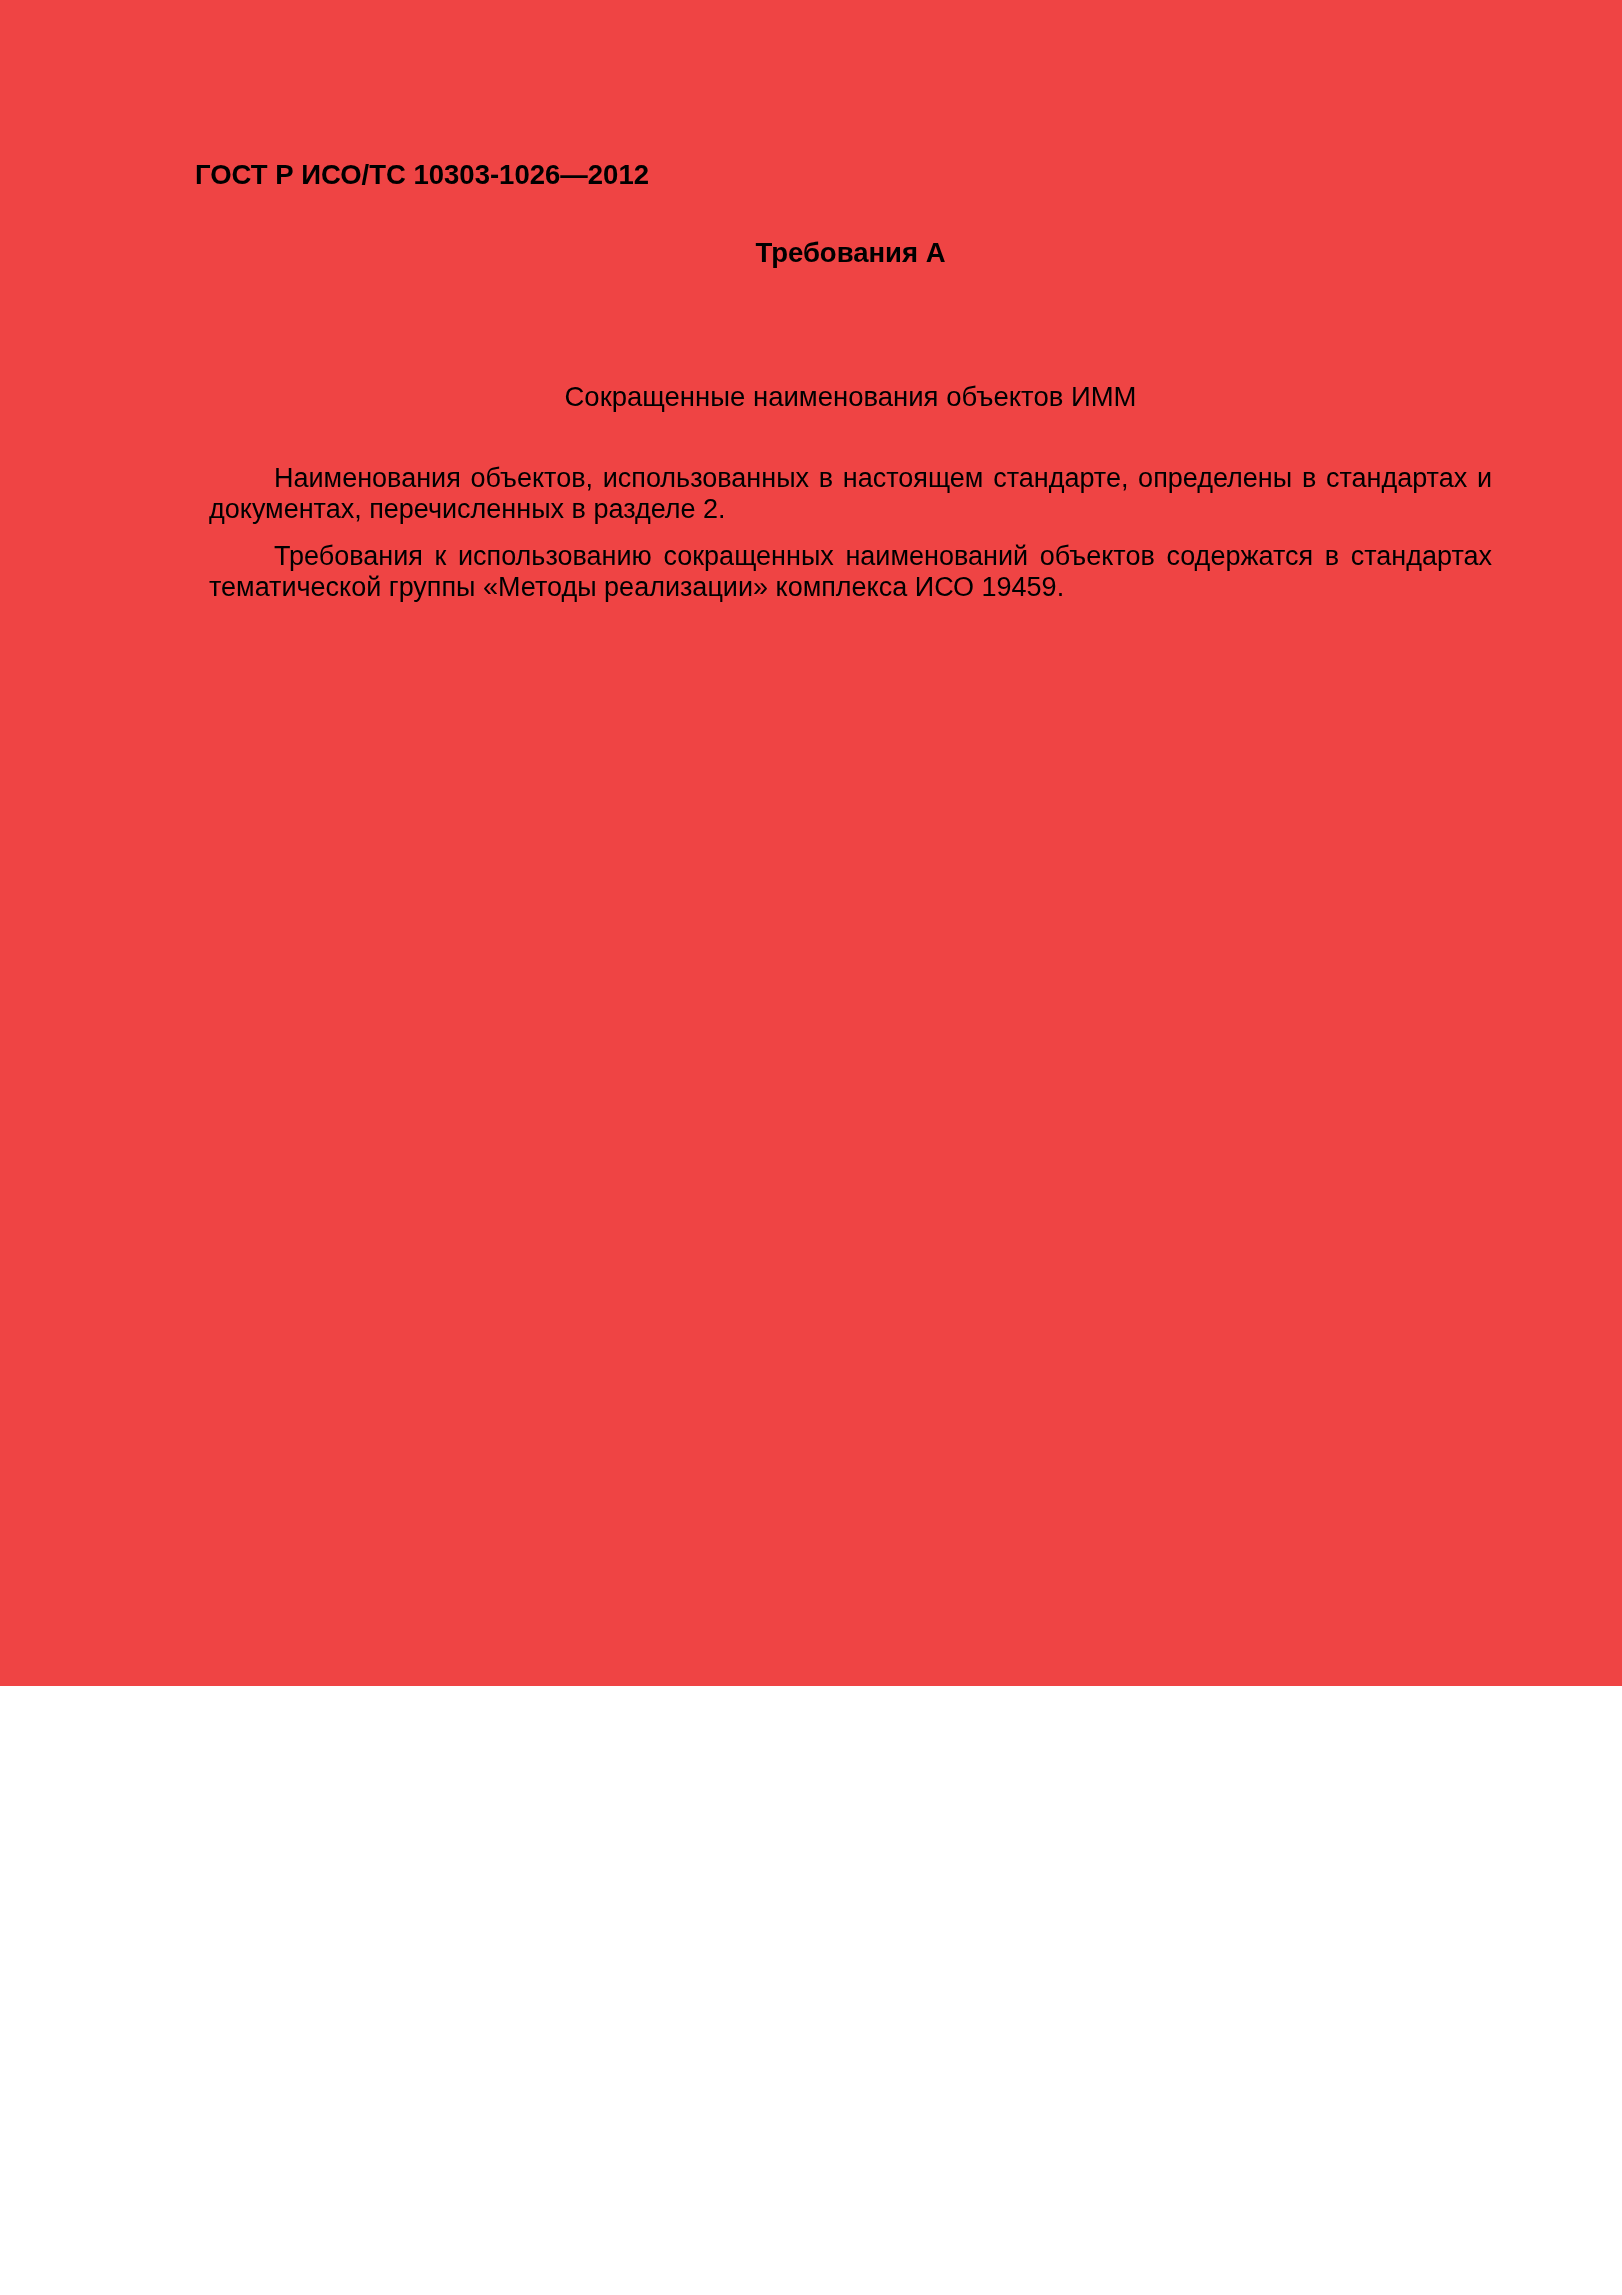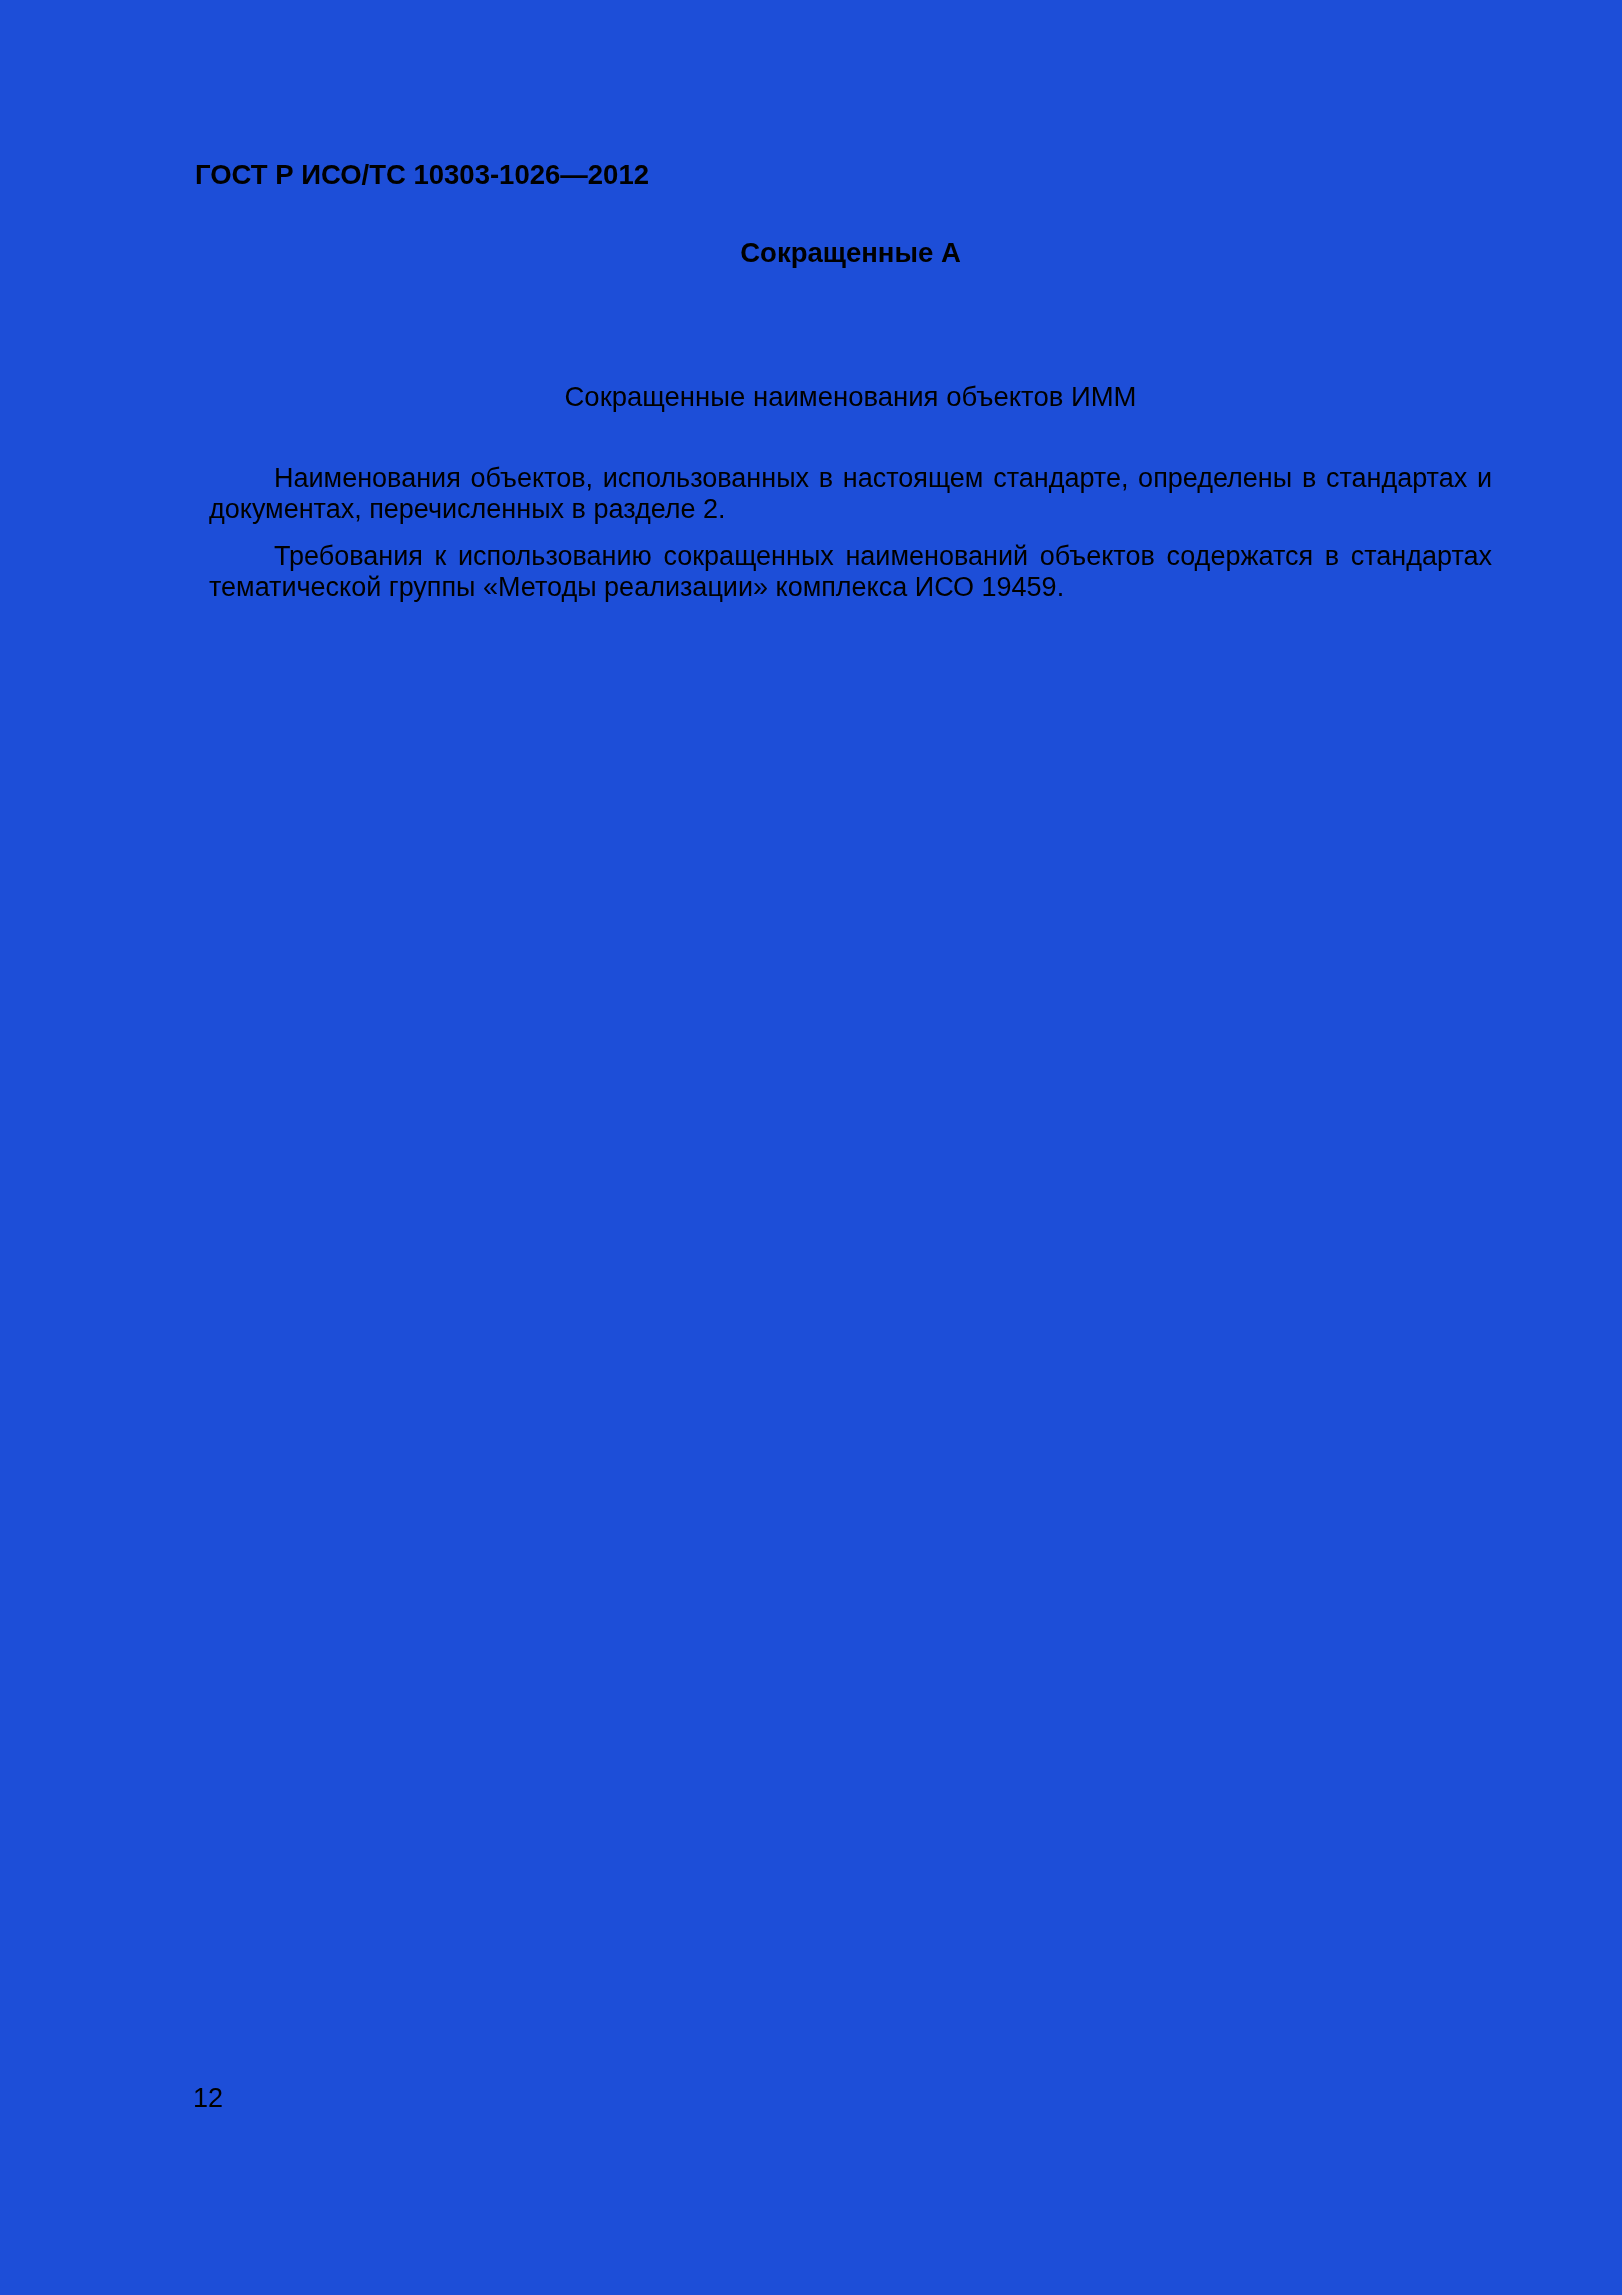--- a/index.html
+++ b/index.html
@@ -3,22 +3,22 @@
 <meta charset="utf-8">
 <style>
   html, body {
     margin: 0;
     padding: 0;
     background: #ffffff;
   }
   .page {
     position: relative;
     width: 1623px;
-    height: 2295px;
-    background: #1d4ed8;
+    height: 1686px;
+    background: #ef4444;
     color: #000000;
     font-family: "Liberation Sans", "DejaVu Sans", sans-serif;
     overflow: hidden;
   }
   .doc-header {
     position: absolute;
     top: 161px;
     left: 195px;
     font-size: 27.5px;
     font-weight: bold;
@@ -71,21 +71,21 @@
   }
 </style>
 </head>
 <body>
 
 <div class="page">
 
   <div class="doc-header">ГОСТ Р ИСО/ТС 10303-1026—2012</div>
 
   <div class="annex-heading">
-    <span class="annex-title">Сокращенные А</span>
+    <span class="annex-title">Требования А</span>
   </div>
 
   <div class="section-title">Сокращенные наименования объектов ИММ</div>
 
   <div class="body-text">
     <p>Наименования объектов, использованных в настоящем стандарте, определены в стандартах и документах, перечисленных в разделе 2.</p>
     <p>Требования к использованию сокращенных наименований объектов содержатся в стандартах тематической группы «Методы реализации» комплекса ИСО 19459.</p>
   </div>
 
   <div class="page-number">12</div>

